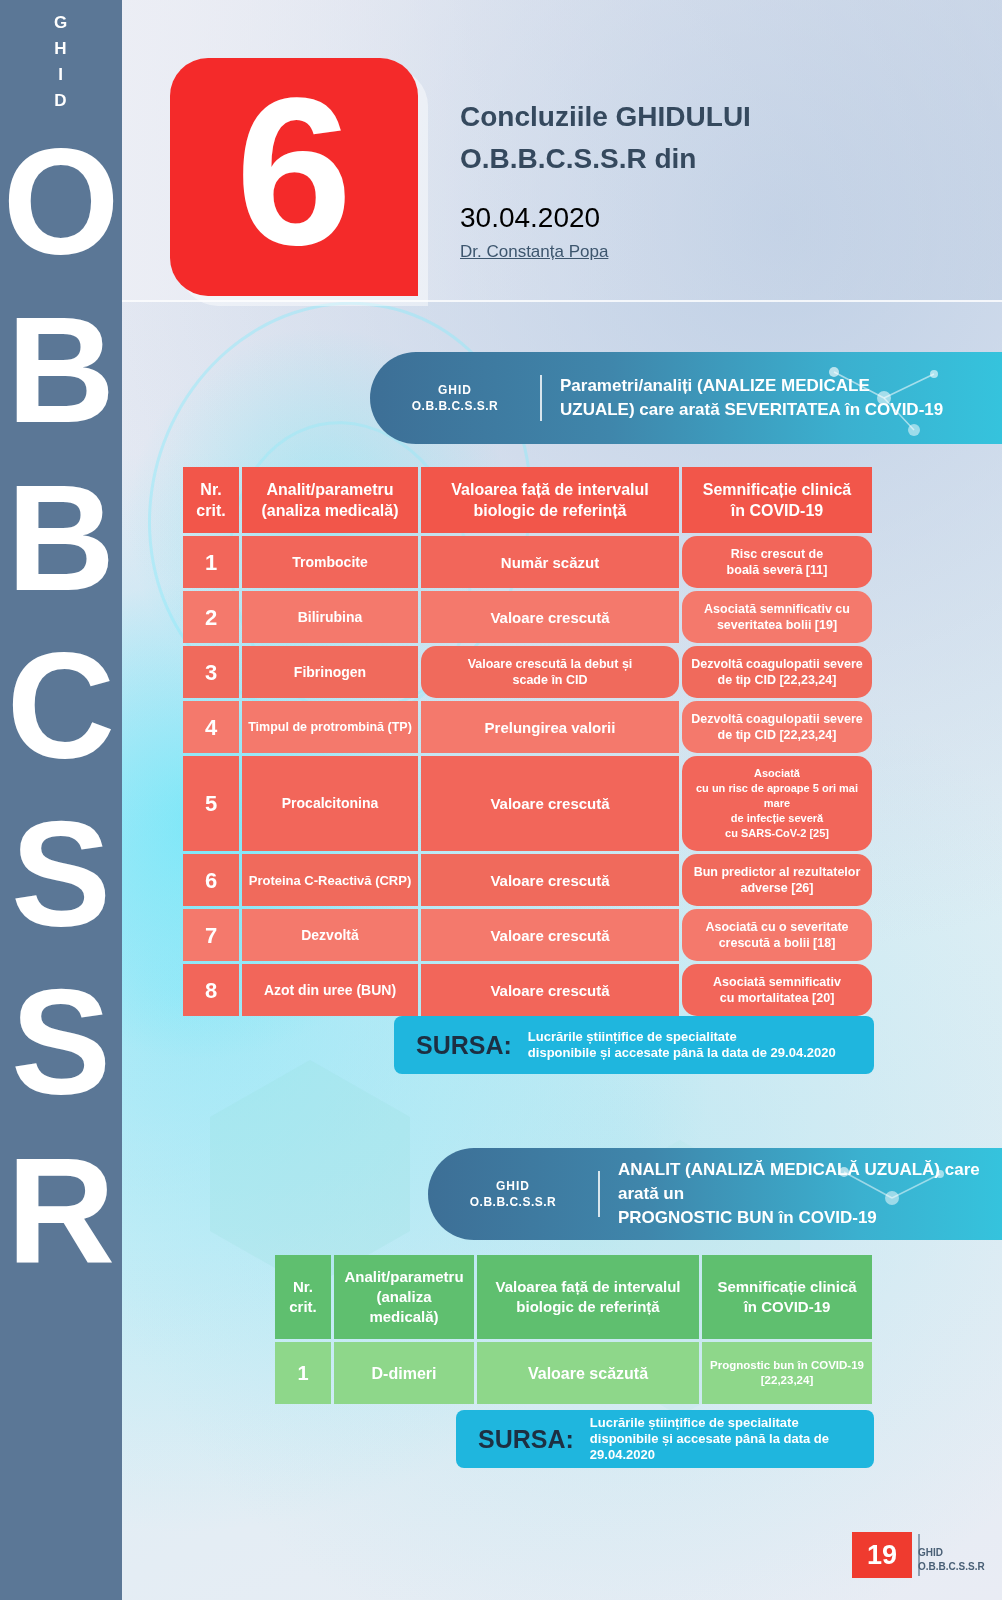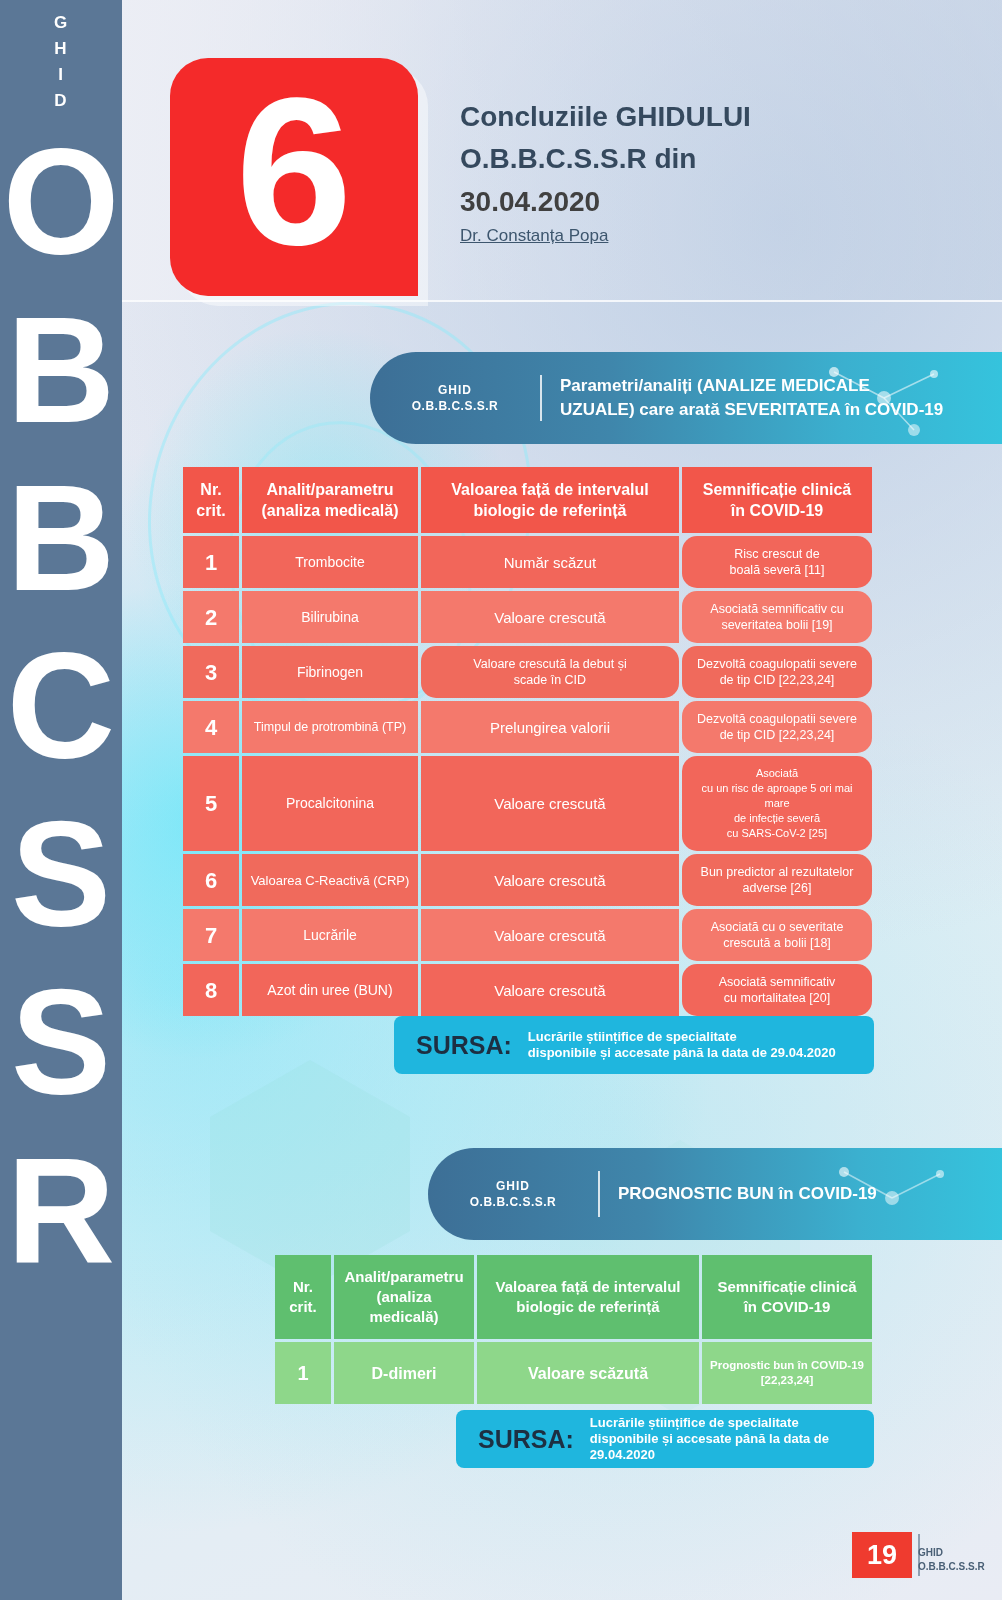--- a/index.html
+++ b/index.html
@@ -89,21 +89,21 @@
     display:flex; align-items:center; justify-content:center;
   }
   .num-badge span {
     color:#fff; font-size:210px; font-weight:bold; line-height:200px;
     font-family:"Liberation Sans", sans-serif; margin-top:-10px;
   }
   .hdr-text { position:absolute; left:338px; top:96px; width:520px; }
   .hdr-title {
     color:#35495e; font-size:28px; font-weight:bold; line-height:42px;
   }
-  .hdr-date { color:#404040; font-size:28px; font-weight:bold; margin-top:6px; }
+  .hdr-date { color:#000000; font-size:28px; font-weight:normal; margin-top:22px; }
   .hdr-author { color:#3d566e; font-size:17px; margin-top:8px;text-decoration:underline; }
 
   
   .banner {
     position:absolute; height:92px; border-radius:46px 0 0 46px;
     background: linear-gradient(90deg,#3d6f96 0%, #3f86ab 38%, #3bb0cf 75%, #35c3dd 100%);
     display:flex; align-items:center; overflow:hidden;
   }
   .banner-ghid {
     width:170px; text-align:center; color:#fff; line-height:16px; flex:none;
@@ -115,21 +115,21 @@
     color:#fff; font-size:17px; font-weight:bold; line-height:24px; padding-left:18px; padding-right:14px;
   }
   .banner-dots { position:absolute; right:18px; top:0; width:170px; height:92px; }
 
   
   table { border-collapse:separate; border-spacing:3px; }
   .tbl { position:absolute; }
   .tbl td, .tbl th { text-align:center; vertical-align:middle; color:#fff; }
 
   .t1 th { background:#f2564a; font-size:16px; font-weight:bold; line-height:21px; padding:12px 6px; }
-  .t1 td { background:#f2665a; font-size:14px; font-weight:normal; line-height:17px; padding:10px 6px; }
+  .t1 td { background:#f2665a; font-size:14px; font-weight:bold; line-height:17px; padding:10px 6px; }
   .t1 td.c0 { font-size:22px; font-weight:bold; }
   .t1 td.c1 { font-size:14px; }
   .t1 td.c2 { font-size:15px; }
   .t1 td.c3 { font-size:12.5px; line-height:16px;border-radius:15px; }
   .t1 tr.alt td { background:#f4796c; }
   .t1 tr.alt2 td { background:#f06a5c; }
 
   .t2 th { background:#5fbf6f; font-size:15px; font-weight:bold; line-height:20px; padding:12px 6px; }
   .t2 td { background:#8ed78a; font-size:14px; font-weight:bold; line-height:17px; padding:16px 6px; }
   .t2 td.c0 { font-size:20px; }
@@ -290,30 +290,30 @@
       <td class="c2">Valoare crescută</td>
       <td class="c3" style="font-size:11px;line-height:15px;">
           <div>Asociată</div>
           <div>cu un risc de aproape 5 ori mai mare</div>
           <div>de infecție severă</div>
           <div>cu SARS-CoV-2 [25]</div>
         </td>
     </tr>
     <tr class="alt2">
       <td class="c0">6</td>
-      <td class="c1" style="font-size:13px;">Valoarea C-Reactivă (CRP)</td>
+      <td class="c1" style="font-size:13px;">Proteina C-Reactivă (CRP)</td>
       <td class="c2">Valoare crescută</td>
       <td class="c3">
           <div>Bun predictor al rezultatelor</div>
           <div>adverse [26]</div>
         </td>
     </tr>
     <tr class="alt">
       <td class="c0">7</td>
-      <td class="c1">Lucrările</td>
+      <td class="c1">Dezvoltă</td>
       <td class="c2">Valoare crescută</td>
       <td class="c3">
           <div>Asociată cu o severitate</div>
           <div>crescută a bolii [18]</div>
         </td>
     </tr>
     <tr>
       <td class="c0">8</td>
       <td class="c1">Azot din uree (BUN)</td>
       <td class="c2">Valoare crescută</td>
@@ -333,20 +333,21 @@
   </div>
 </div>
 
 <div class="banner" style="left:428px; top:1148px; width:574px;">
   <div class="banner-ghid">
     <div class="g1">GHID</div>
     <div class="g2">O.B.B.C.S.S.R</div>
   </div>
   <div class="banner-sep"></div>
   <div class="banner-text">
+    <div>ANALIT (ANALIZĂ MEDICALĂ UZUALĂ) care arată un</div>
     <div>PROGNOSTIC BUN în COVID-19</div>
   </div>
   <svg class="banner-dots" viewBox="0 0 170 92">
     <line x1="30" y1="24" x2="78" y2="50" stroke="rgba(255,255,255,.5)" stroke-width="1.5"></line>
     <line x1="78" y1="50" x2="126" y2="26" stroke="rgba(255,255,255,.5)" stroke-width="1.5"></line>
     <circle cx="30" cy="24" r="5" fill="rgba(255,255,255,.6)"></circle>
     <circle cx="78" cy="50" r="7" fill="rgba(255,255,255,.5)"></circle>
     <circle cx="126" cy="26" r="4" fill="rgba(255,255,255,.55)"></circle>
   </svg>
 </div>

